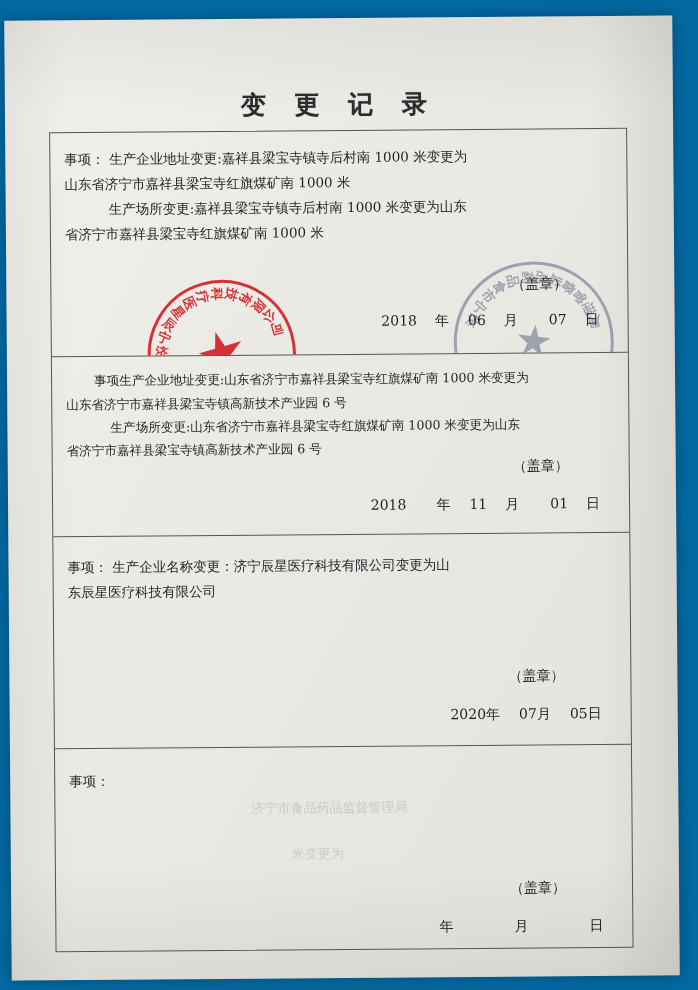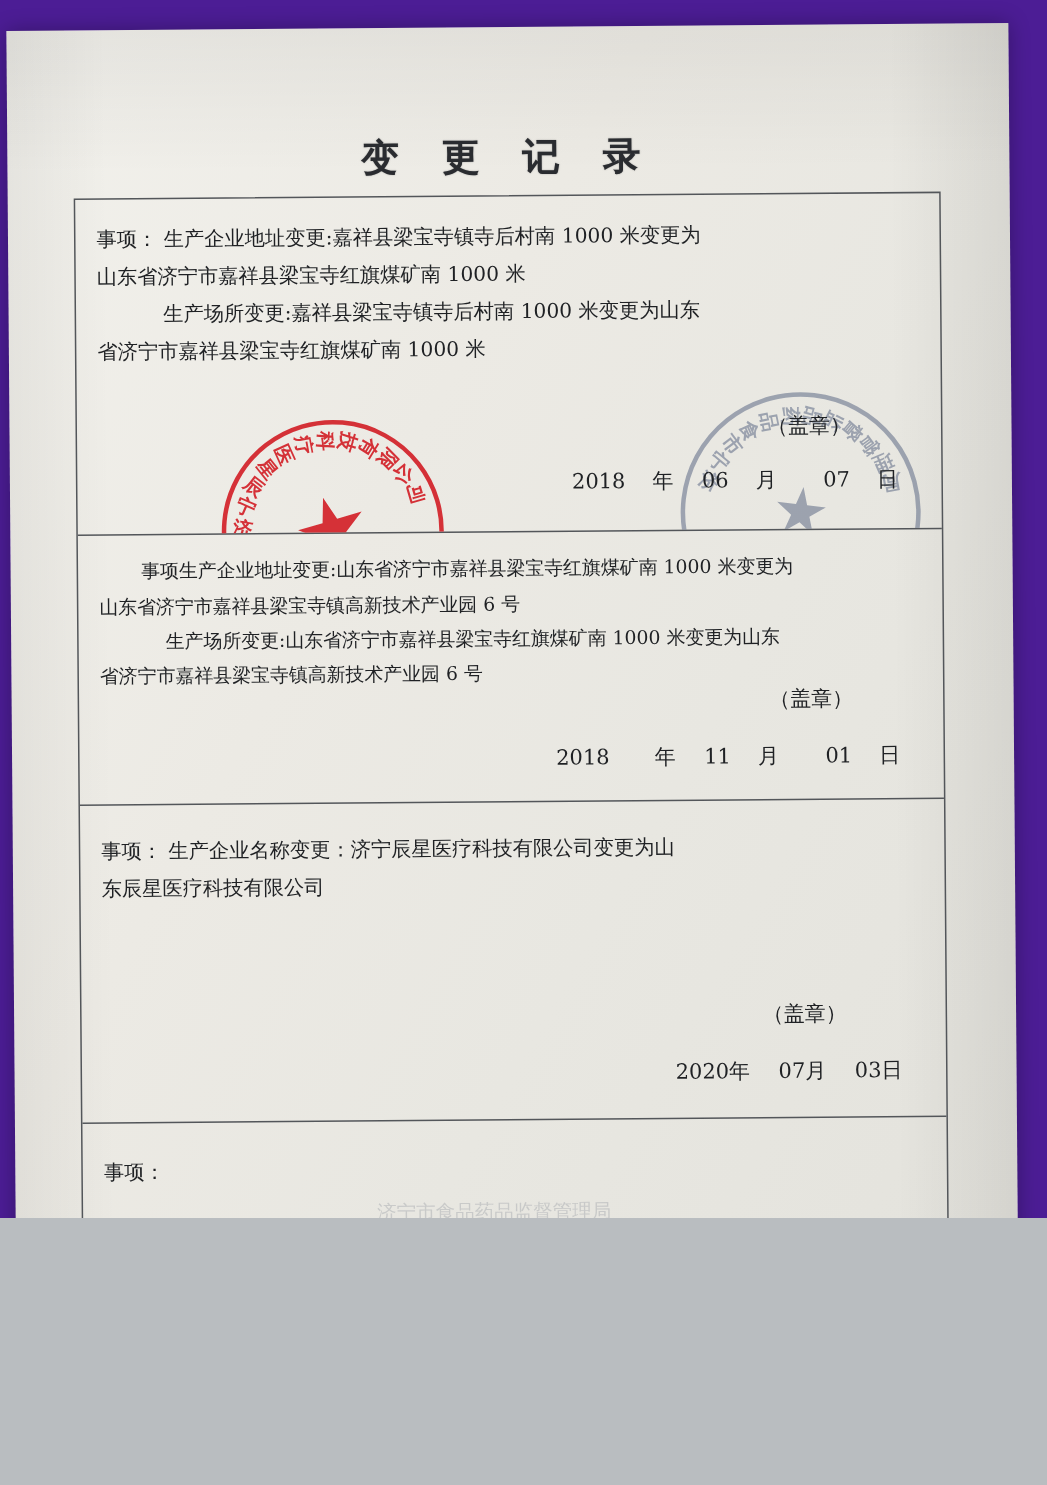--- a/index.html
+++ b/index.html
@@ -10,22 +10,22 @@
   body {
     width: 698px;
     height: 990px;
     overflow: hidden;
     font-family: "DejaVu Sans", "Liberation Sans", sans-serif;
   }
   #page {
     position: absolute;
     left: 0; top: 0;
     width: 698px;
-    height: 812px;
-    background: #4c1d95;
+    height: 990px;
+    background: #0369a1;
     overflow: hidden;
   }
   
   #sheet {
     position: absolute;
     left: 8px;
     top: 18px;
     width: 668px;
     height: 960px;
     background: linear-gradient(120deg, #f2f1ec 0%, #eceae4 35%, #e8e7e1 60%, #e3e2dc 100%);
@@ -260,21 +260,21 @@
 
       <div class="row r3">
         <div class="body-text" style="top:18px;">
           <span class="label">事项：</span>
           <span>生产企业名称变更：济宁辰星医疗科技有限公司变更为山</span><br>
           <span>东辰星医疗科技有限公司</span>
         </div>
 
         <div class="seal-label" style="right:66px; top:134px;">（盖章）</div>
         <div class="date-line" style="right:28px; top:172px;">
-          <span class="num">2020</span><span>年</span><span class="gap-s"></span><span class="num">07</span><span>月</span><span class="gap-s"></span><span class="num">03</span><span>日</span>
+          <span class="num">2020</span><span>年</span><span class="gap-s"></span><span class="num">07</span><span>月</span><span class="gap-s"></span><span class="num">05</span><span>日</span>
         </div>
       </div>
 
       <div class="row r4">
         <div class="body-text" style="top:20px;">
           <span class="label">事项：</span>
         </div>
 
         <div class="ghost" style="left:196px; top:52px;">济宁市食品药品监督管理局</div>
         <div class="ghost" style="left:236px; top:98px;">米变更为</div>

